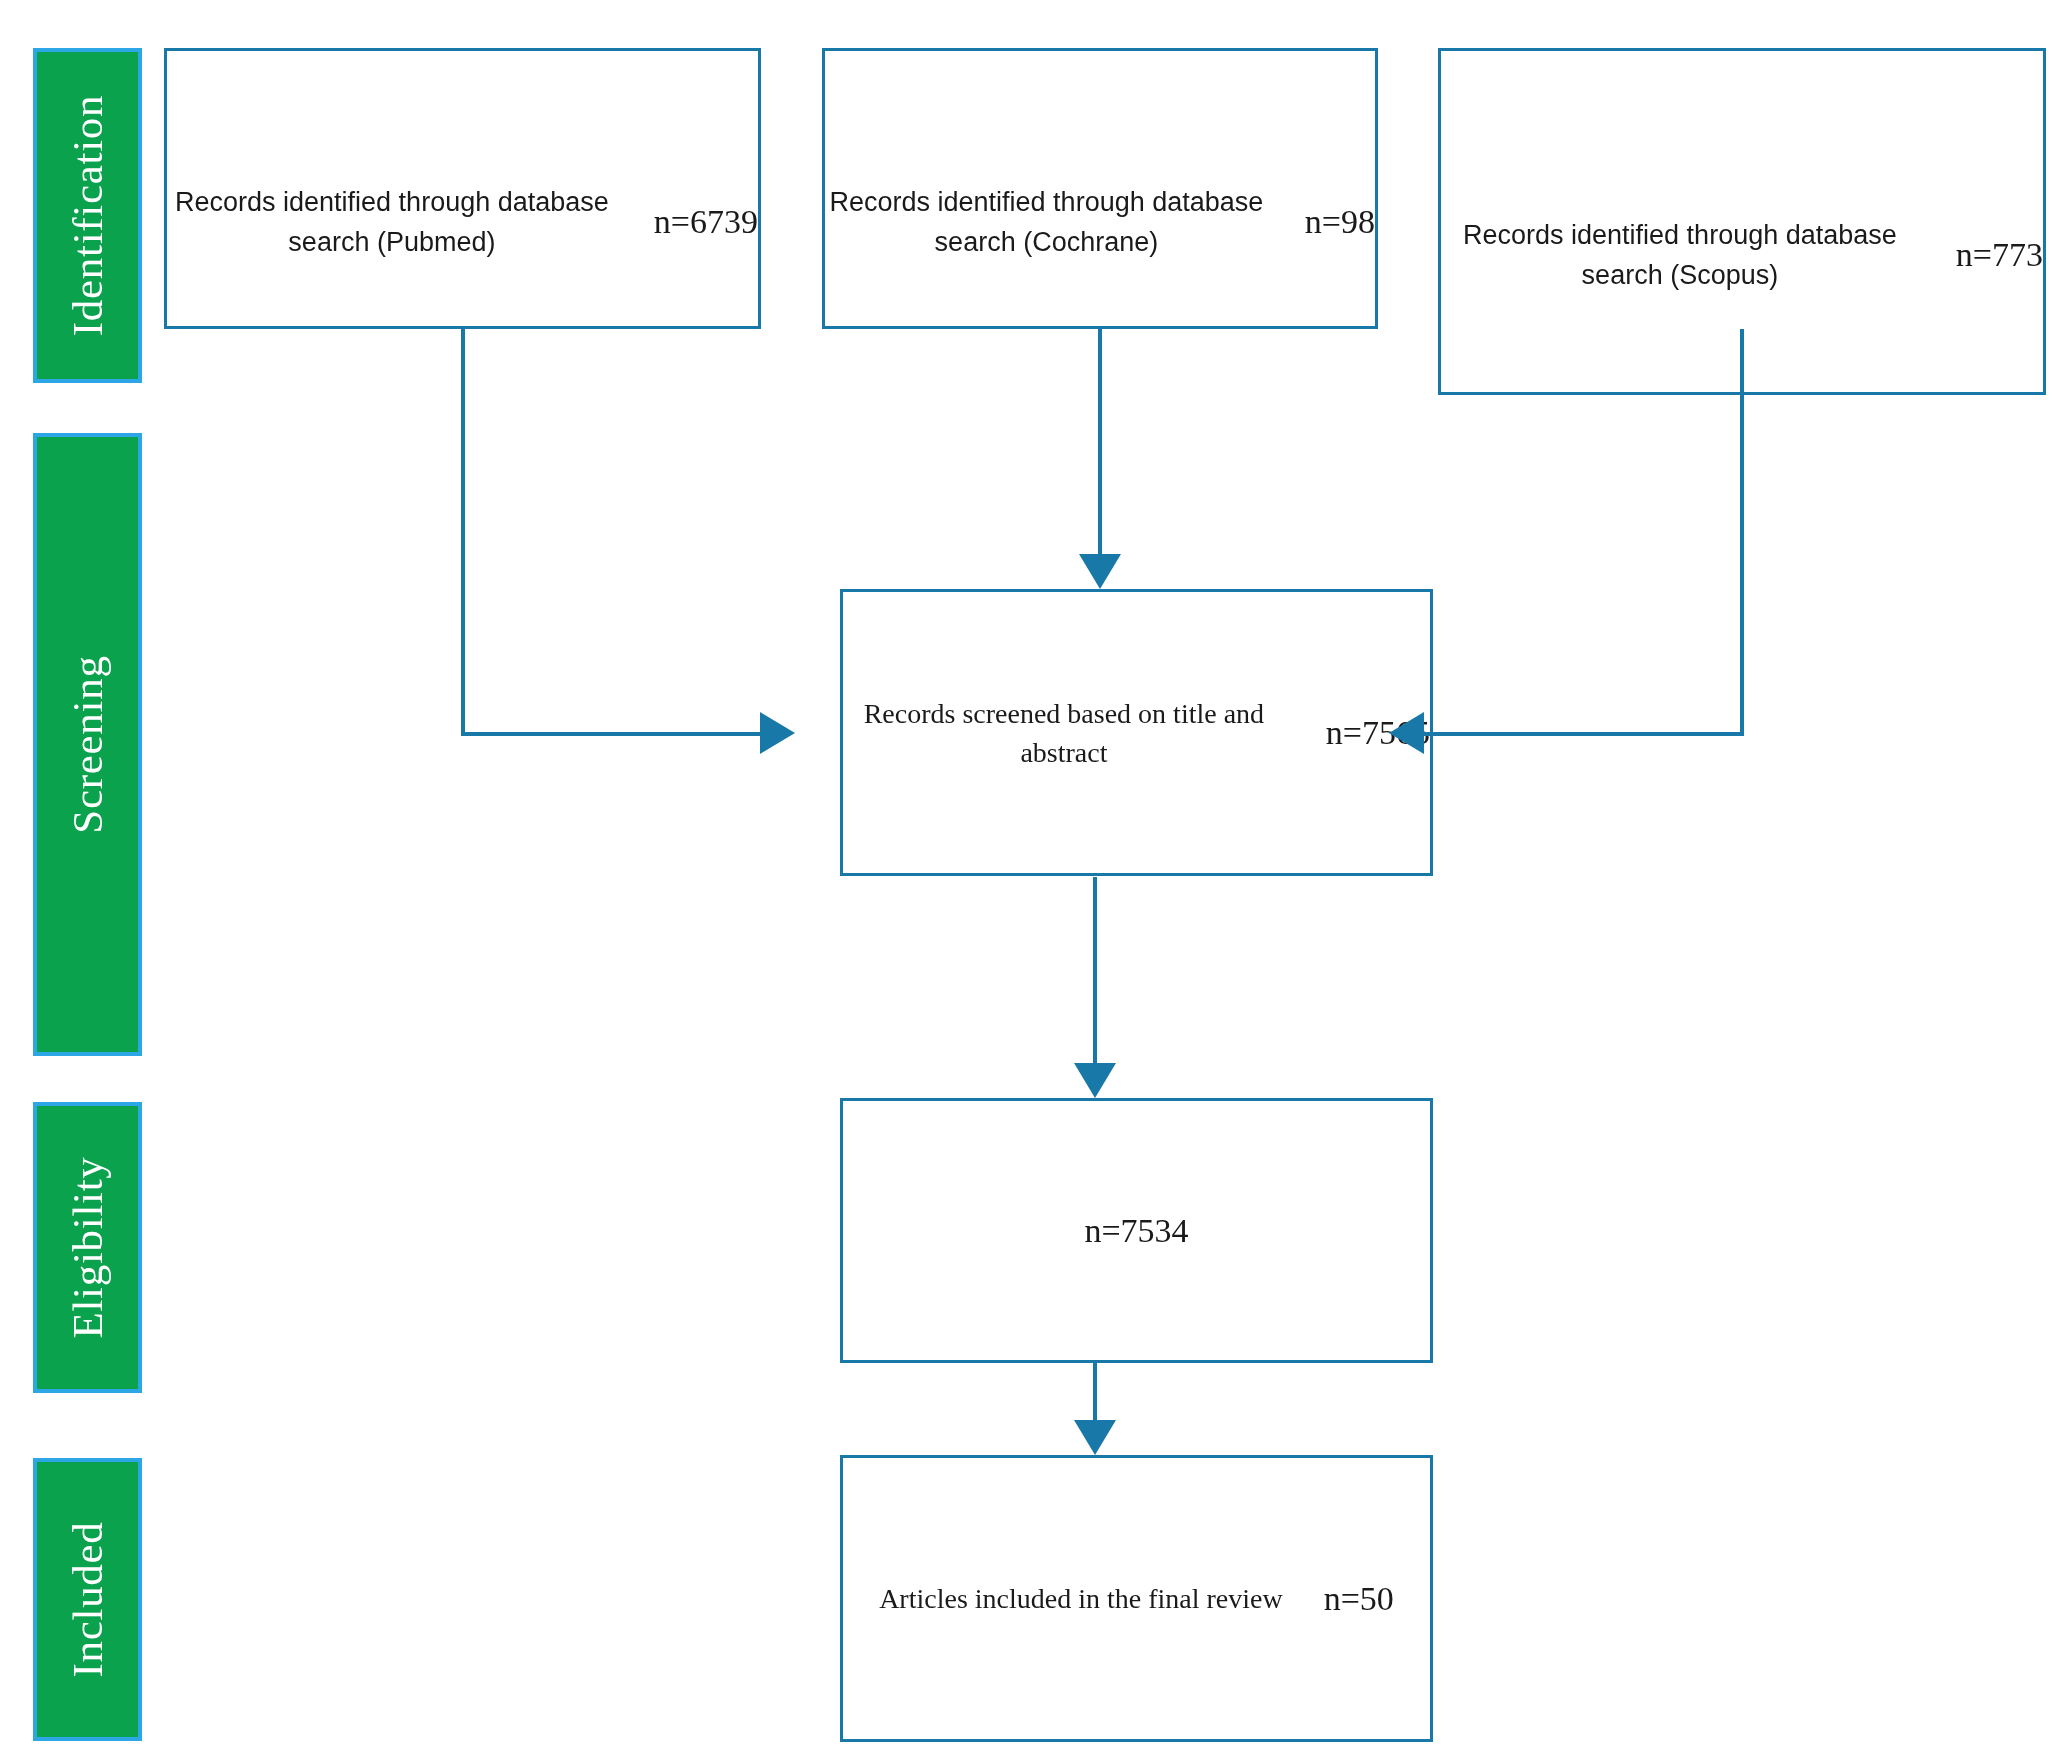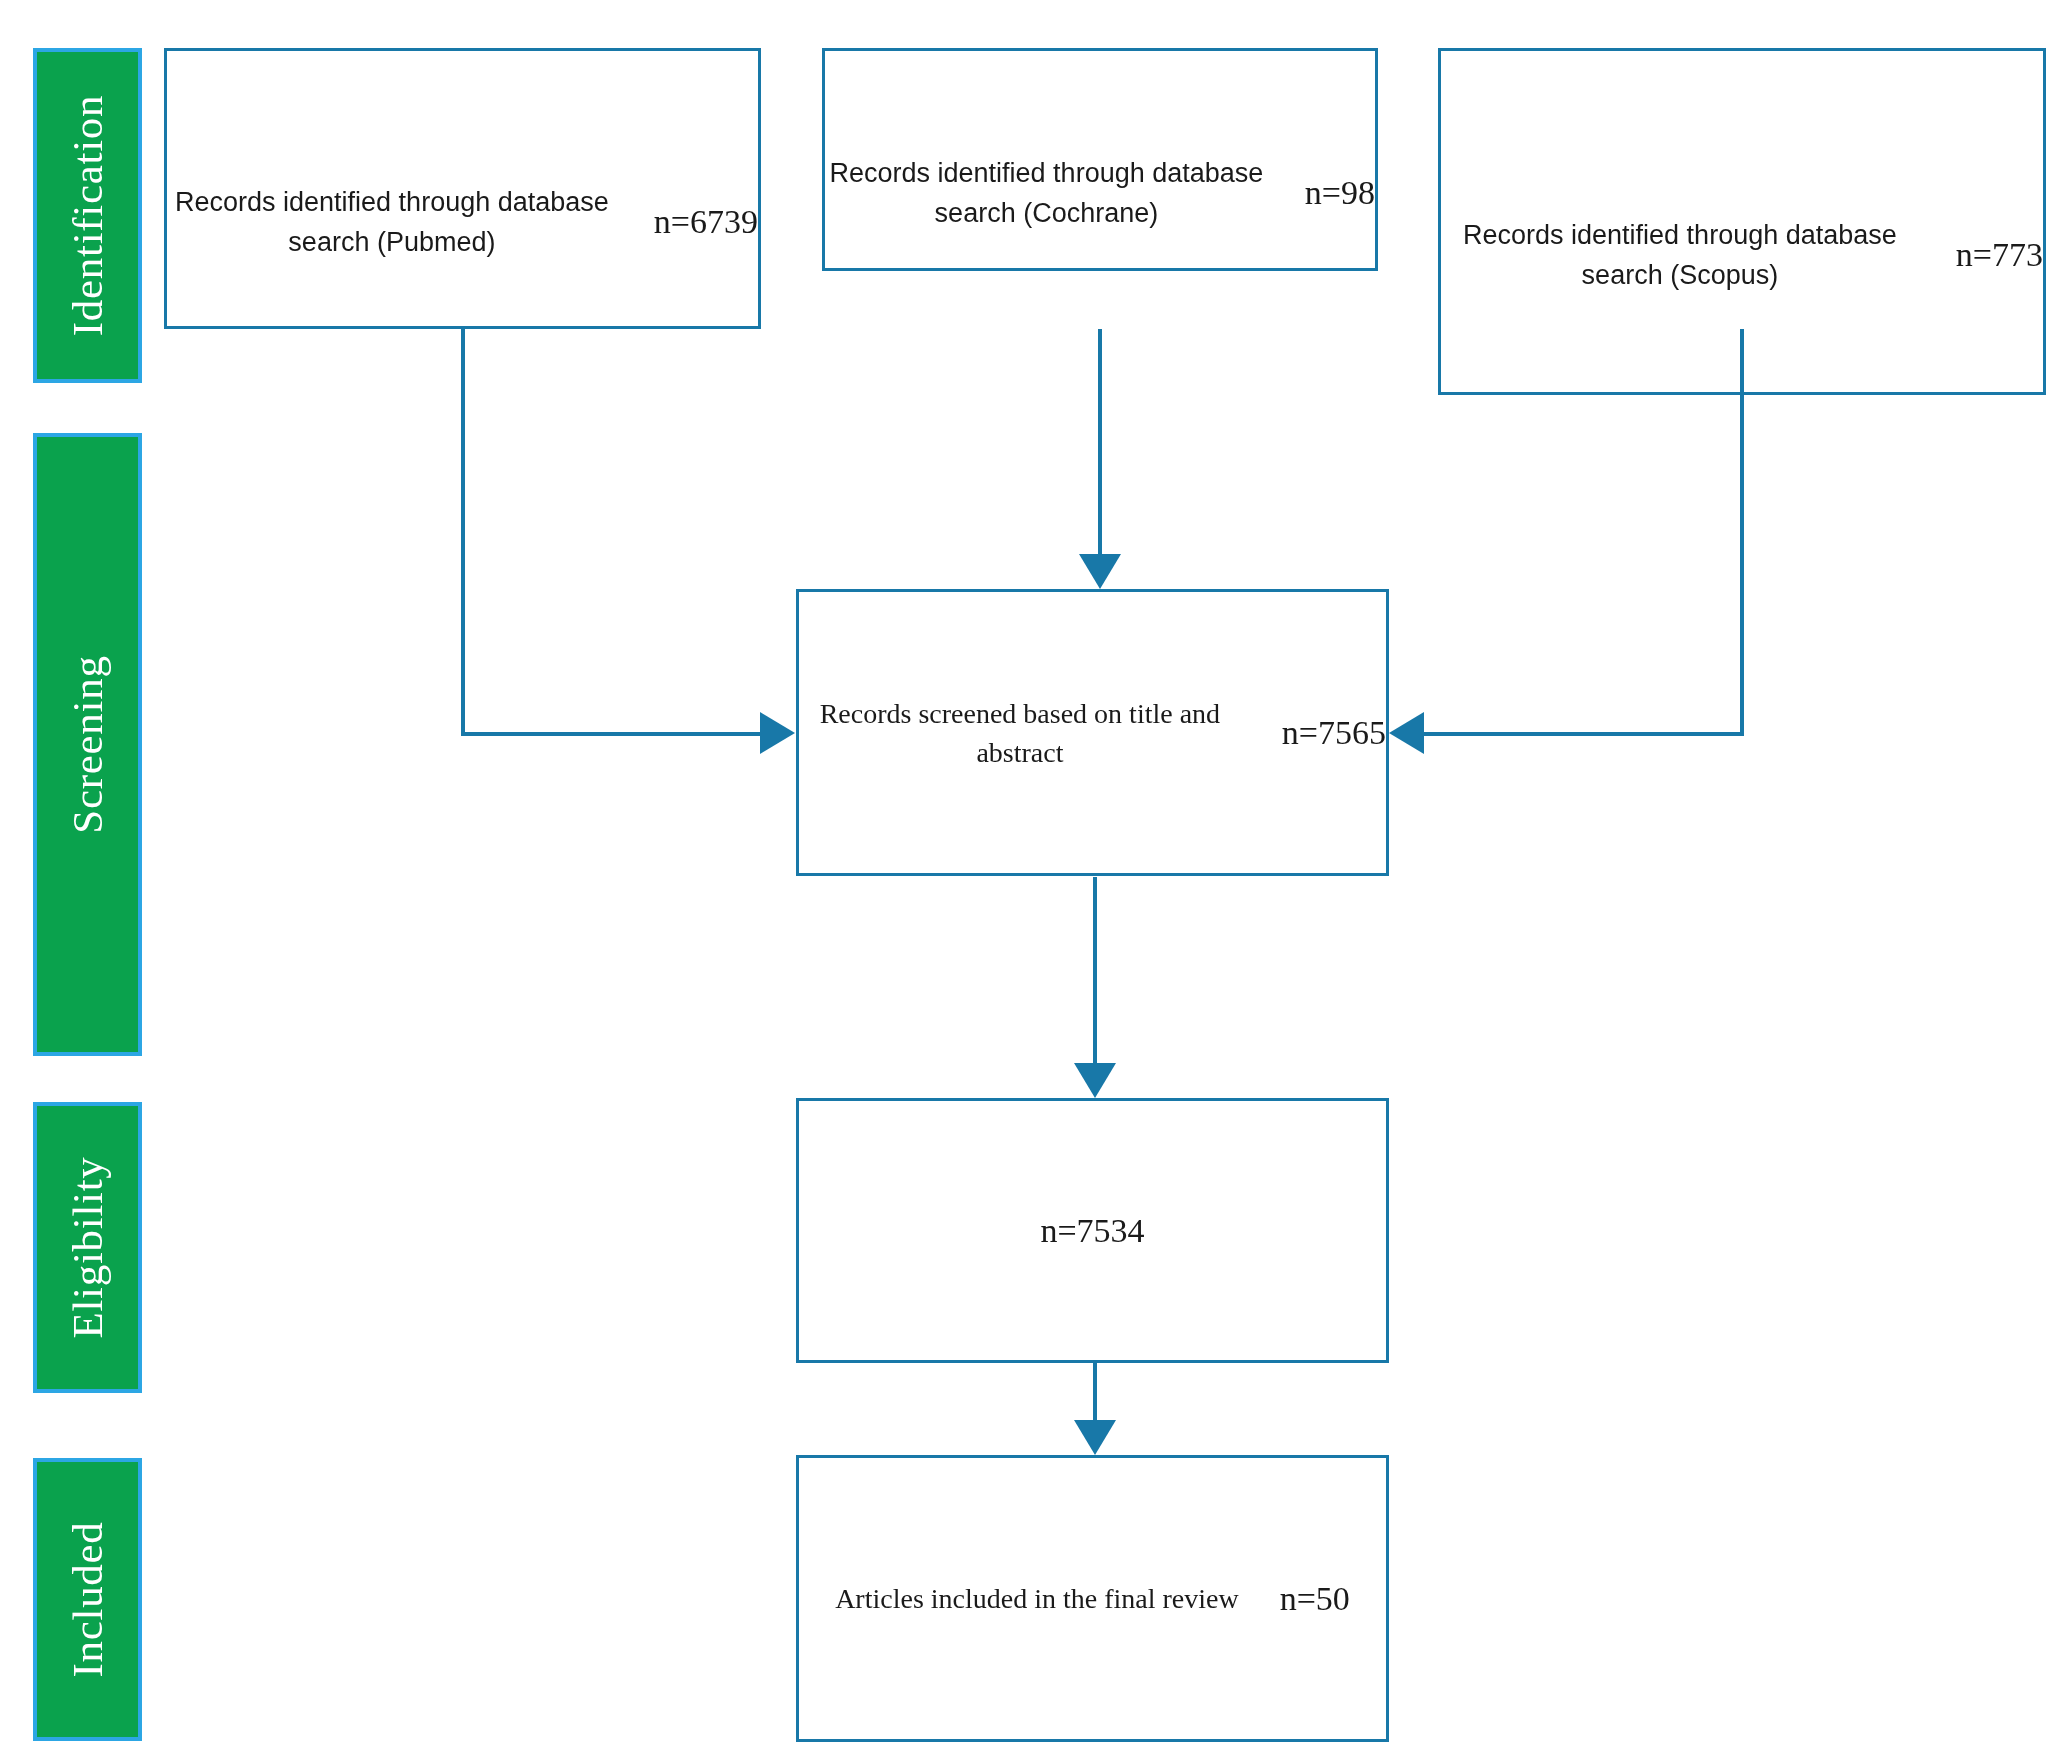--- a/index.html
+++ b/index.html
@@ -47,21 +47,21 @@
     box-sizing: border-box;
     background: #FFFFFF;
     border: 3.7px solid var(--box-border);
     display: flex;
     flex-direction: row;
     align-items: center;
     text-align: center;
     color: var(--box-text);
   }
   .fbox-top { justify-content: flex-start; padding-top: 66px; gap: 37px; }
-  .fbox-mid { justify-content: center; gap: 41px; }
+  .fbox-mid { justify-content: center; gap: 41px; margin-left: 44px; }
   .title-sans {
     font-family: "Liberation Sans", sans-serif;
     font-size: 27px;
     line-height: 40px;
     max-width: 508px;
     margin: 0;
   }
   .title-serif {
     font-family: "Liberation Serif", serif;
     font-size: 28px;
@@ -98,21 +98,21 @@
     <span class="stage-text">Eligibility</span>
   </div>
   <div class="stage" style="left:33px; top:1458px; width:109px; height:283px;">
     <span class="stage-text">Included</span>
   </div>
 
   <div class="fbox fbox-top" style="left:164px; top:48px; width:597px; height:281px;">
     <p class="title-sans">Records identified through database search (Pubmed)</p>
     <p class="count-serif">n=6739</p>
   </div>
-  <div class="fbox fbox-top" style="left:822px; top:48px; width:556px; height:223px;">
+  <div class="fbox fbox-top" style="left:822px; top:48px; width:556px; height:281px;">
     <p class="title-sans">Records identified through database search (Cochrane)</p>
     <p class="count-serif">n=98</p>
   </div>
   <div class="fbox fbox-top" style="left:1438px; top:48px; width:608px; height:347px;">
     <p class="title-sans">Records identified through database search (Scopus)</p>
     <p class="count-serif">n=773</p>
   </div>
 
   <div class="fbox fbox-mid" style="left:796px; top:589px; width:593px; height:287px;">
     <p class="title-serif">Records screened based on title and abstract</p>

